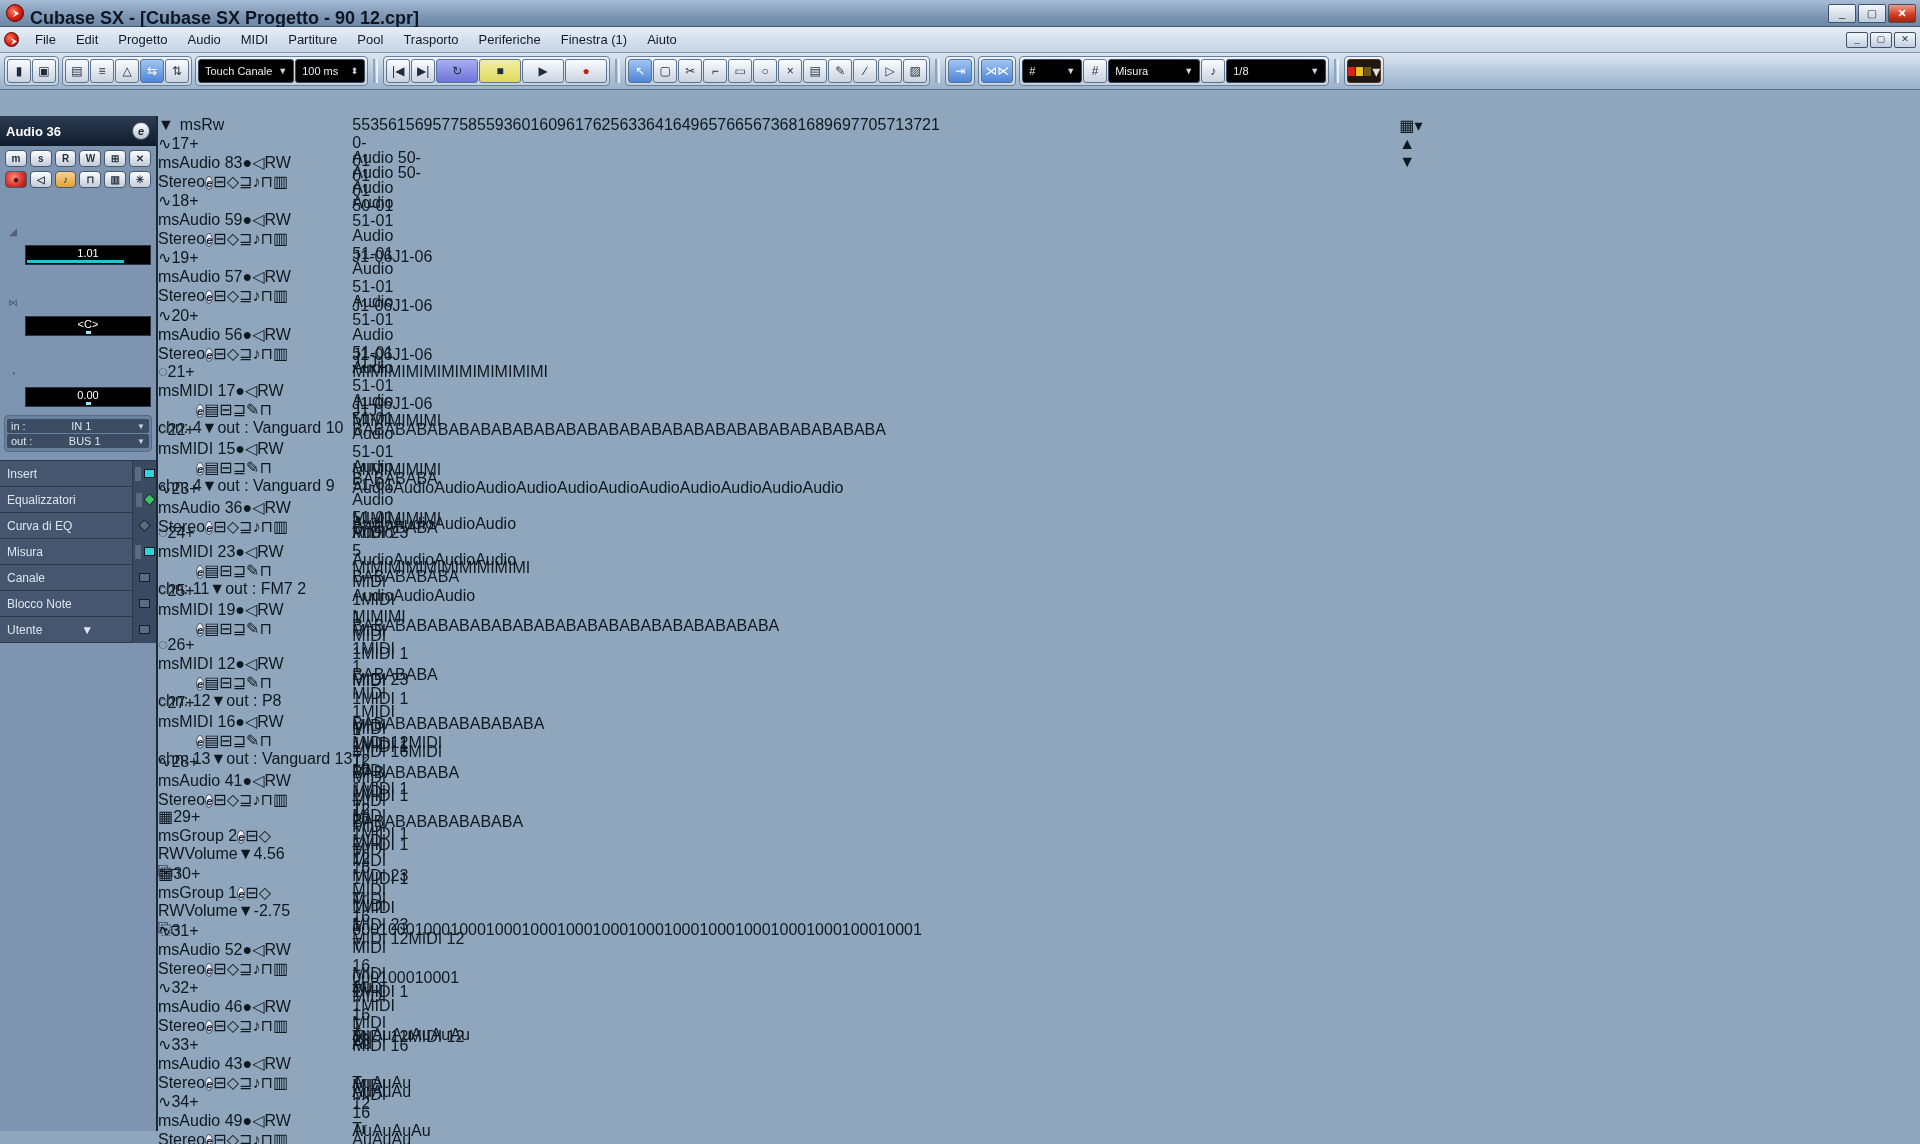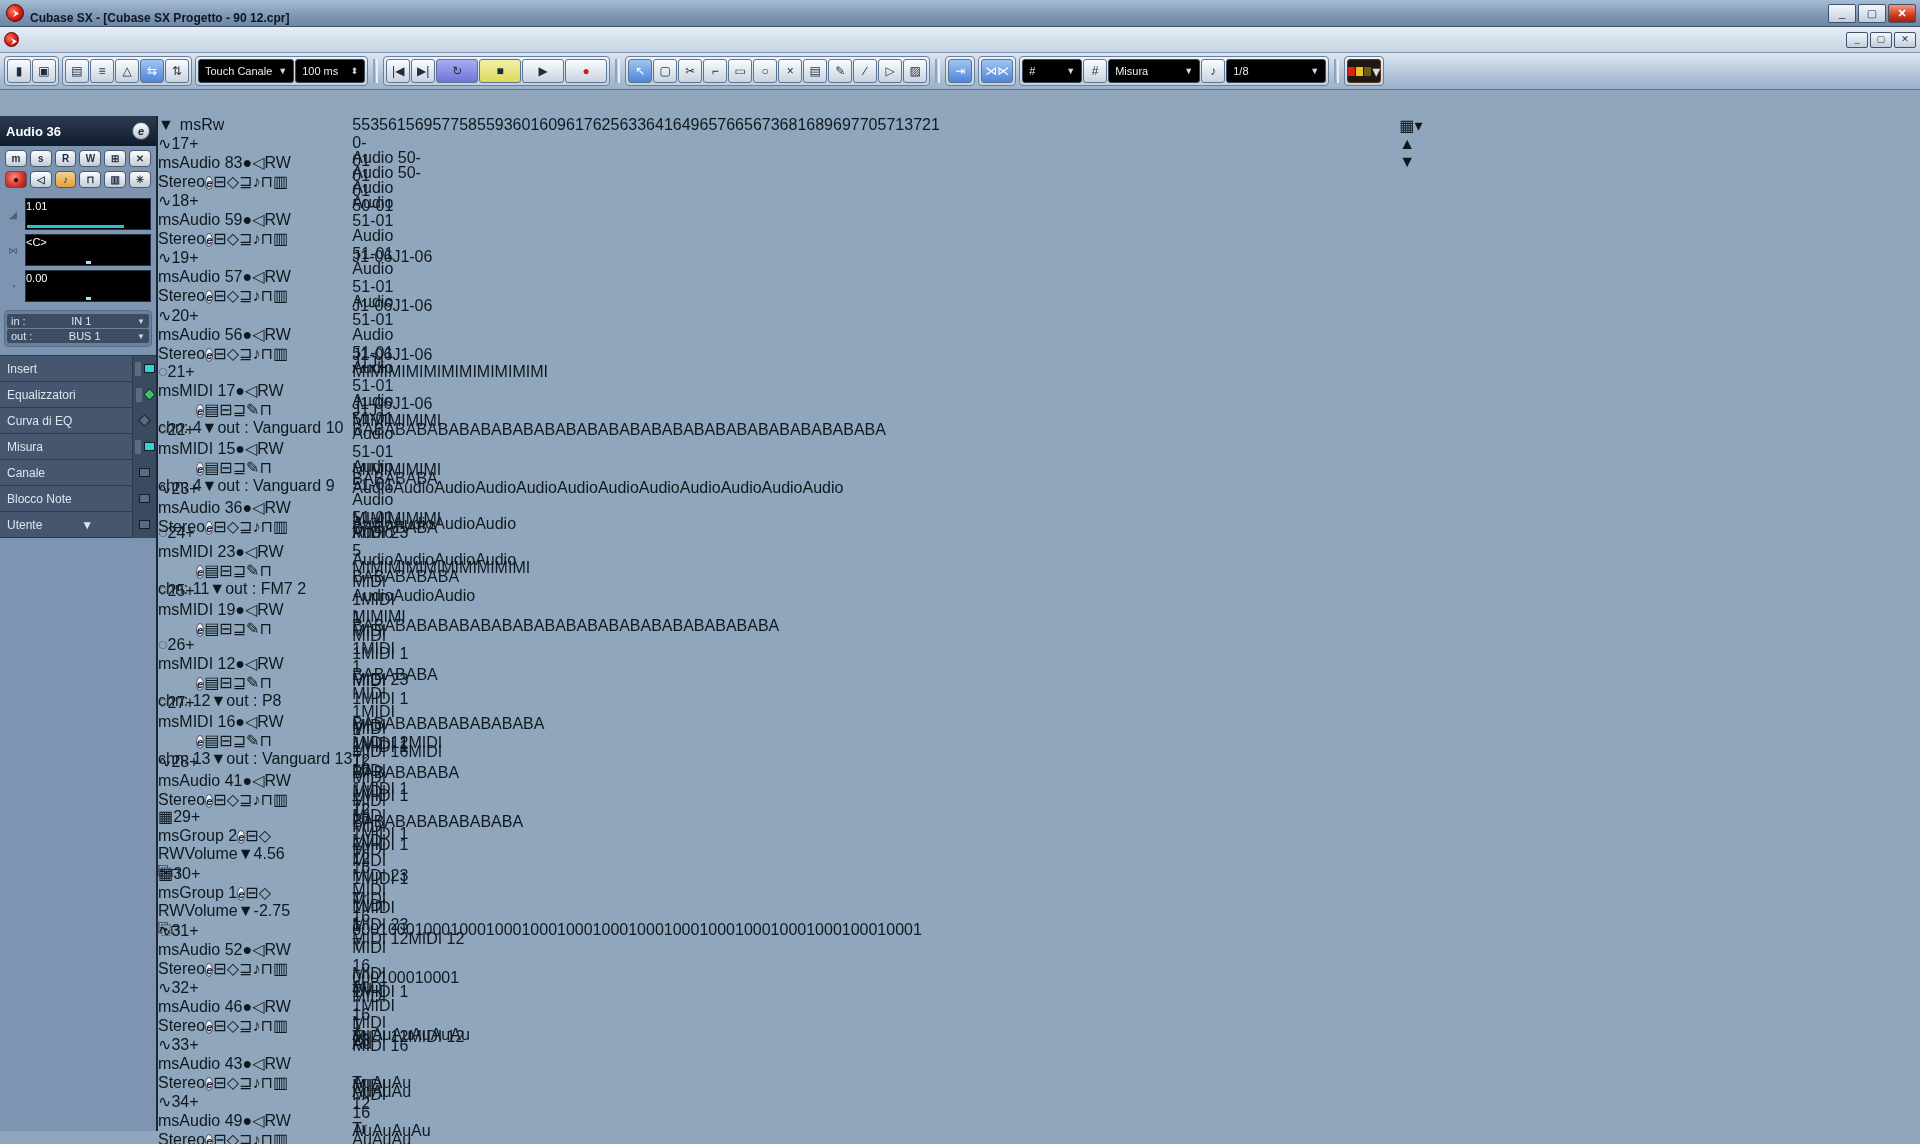--- a/index.html
+++ b/index.html
@@ -9,21 +9,21 @@
 
   
   #titlebar{position:absolute;left:0;top:0;width:1920px;height:27px;
     background:linear-gradient(#a7bcd4,#7e97b4 60%,#6d87a6);
     display:flex;align-items:center;padding:0 4px;border-bottom:1px solid #42556b;}
   .app-logo{width:18px;height:18px;border-radius:50%;margin:0 6px 0 2px;
     background:radial-gradient(circle at 38% 38%,#ff7a5e,#d41c10 55%,#7e0a04);
     border:1px solid #5c0b05;position:relative;}
   .app-logo::after{content:"";position:absolute;left:6px;top:5px;width:6px;height:7px;
     background:#fff;clip-path:polygon(0 0,100% 50%,0 100%,35% 50%);}
-  #title-text{font-size:12px;font-weight:bold;color:#0d1622;margin-top:10px;}
+  #title-text{font-size:18px;font-weight:bold;color:#0d1622;margin-top:10px;}
   .win-btns{margin-left:auto;display:flex;gap:2px;}
   .win-btn{width:28px;height:19px;border:1px solid #41536a;border-radius:2px;
     background:linear-gradient(#f4f7fb,#c2cedd);font-size:11px;line-height:16px;
     text-align:center;color:#23344a;}
   .win-btn.close{background:linear-gradient(#f09a84,#cf3a1e 60%,#9e2410);color:#fff;font-weight:bold;}
 
   
   #menubar{position:absolute;left:0;top:27px;width:1920px;height:26px;
     background:linear-gradient(#e6edf6,#c6d4e4);display:flex;align-items:center;
     border-bottom:1px solid #8296ad;padding-left:2px;}
@@ -67,22 +67,22 @@
     border:1px solid #45566c;font-size:11px;font-style:italic;font-weight:bold;
     text-align:center;line-height:16px;color:#223;}
   .insp-btnrow{display:flex;gap:3px;padding:4px 5px 0 5px;}
   .mini3d{flex:1;height:17px;border:1px solid #4a5a6e;border-radius:4px;
     background:linear-gradient(#fdfdfe,#c2ccd8);font-size:10px;font-weight:bold;
     text-align:center;line-height:15px;color:#23303f;}
   .mini3d.rec{background:radial-gradient(circle at 40% 35%,#ff8a80,#d23228 60%,#8c130c);color:#400;}
   .mini3d.note-on{background:linear-gradient(#f6d08e,#e2a23a);}
   .fader-row{display:flex;align-items:center;gap:4px;padding:2px 5px;}
   .fader-ico{width:16px;color:#4d6076;font-size:10px;text-align:center;}
-  .fader-box{flex:1;background:#000;border:1px solid #2a3242;height:32px;position:relative;
-    color:#fff;font-size:11px;line-height:15px;}
+  .fader-box{flex:1;background:#000;border:1px solid #2a3242;height:20px;position:relative;
+    color:#fff;font-size:11px;text-align:center;line-height:15px;margin-top:47px;}
   .fader-bar{position:absolute;left:1px;bottom:1px;height:3px;background:#22c4d6;}
   .fader-mark{position:absolute;bottom:1px;height:3px;width:5px;background:#9fe8f0;}
   .io-box{margin:6px 4px 0 4px;border:1px solid #5a6c82;border-radius:4px;background:#68819f;padding:2px;}
   .io-row{display:flex;align-items:center;background:#3c4c62;color:#dfe7f0;font-size:11px;
     padding:1px 4px;margin:1px 0;border-radius:2px;}
   .io-row .io-val{flex:1;text-align:center;}
   .io-row .arr{font-size:8px;color:#cdd7e2;}
   #insp-sections{margin-top:8px;border-top:1px solid #2c3a4c;}
   .sec-row{display:flex;align-items:center;height:26px;background:#46566e;
     border-bottom:1px solid #2c3a4c;color:#dce6f0;font-size:12px;padding-left:7px;}
@@ -224,20 +224,33 @@
     <span id="title-text">Cubase SX - [Cubase SX Progetto - 90 12.cpr]</span>
     <span class="win-btns">
       <span class="win-btn">_</span>
       <span class="win-btn">▢</span>
       <span class="win-btn close">✕</span>
     </span>
   </div>
 
   <div id="menubar">
     <span class="app-logo" style="width:15px;height:15px;"></span>
+    <span id="menu-items" style="display:flex;">
+        <span class="menu-item">File</span>
+        <span class="menu-item">Edit</span>
+        <span class="menu-item">Progetto</span>
+        <span class="menu-item">Audio</span>
+        <span class="menu-item">MIDI</span>
+        <span class="menu-item">Partiture</span>
+        <span class="menu-item">Pool</span>
+        <span class="menu-item">Trasporto</span>
+        <span class="menu-item">Periferiche</span>
+        <span class="menu-item">Finestra (1)</span>
+        <span class="menu-item">Aiuto</span>
+      </span>
     <span class="win-btns" style="margin-left:auto;margin-right:4px;">
       <span class="win-btn">_</span>
       <span class="win-btn">▢</span>
       <span class="win-btn">✕</span>
     </span>
   </div>
 
   <div id="toolbar">
       <div class="tb-group">
         <span class="tb-btn">▮</span>

